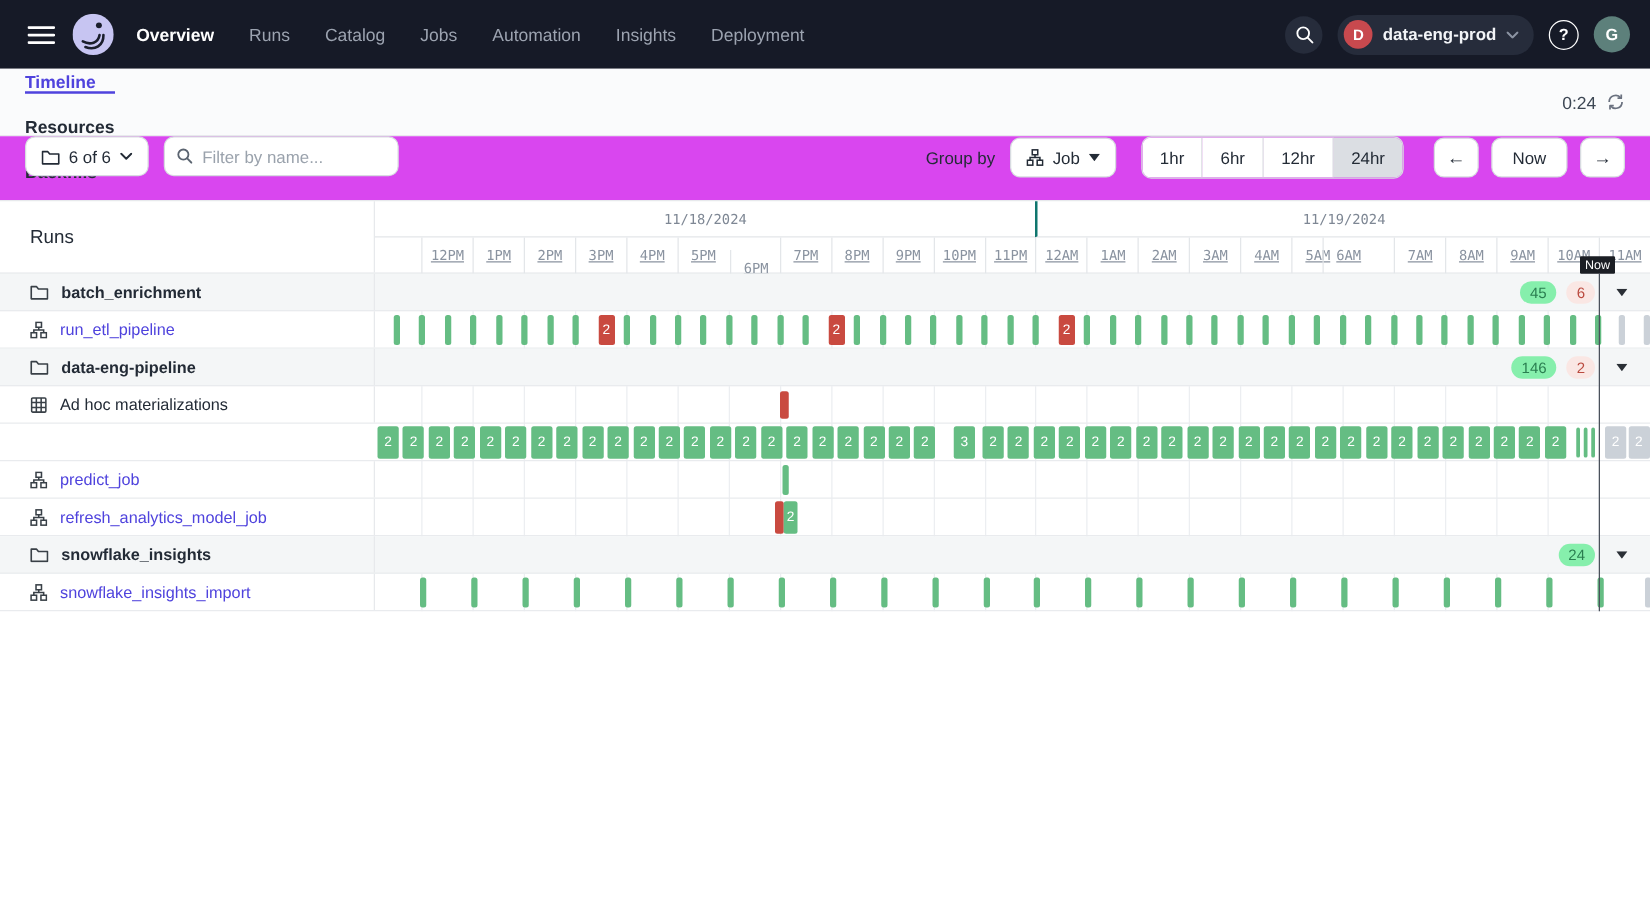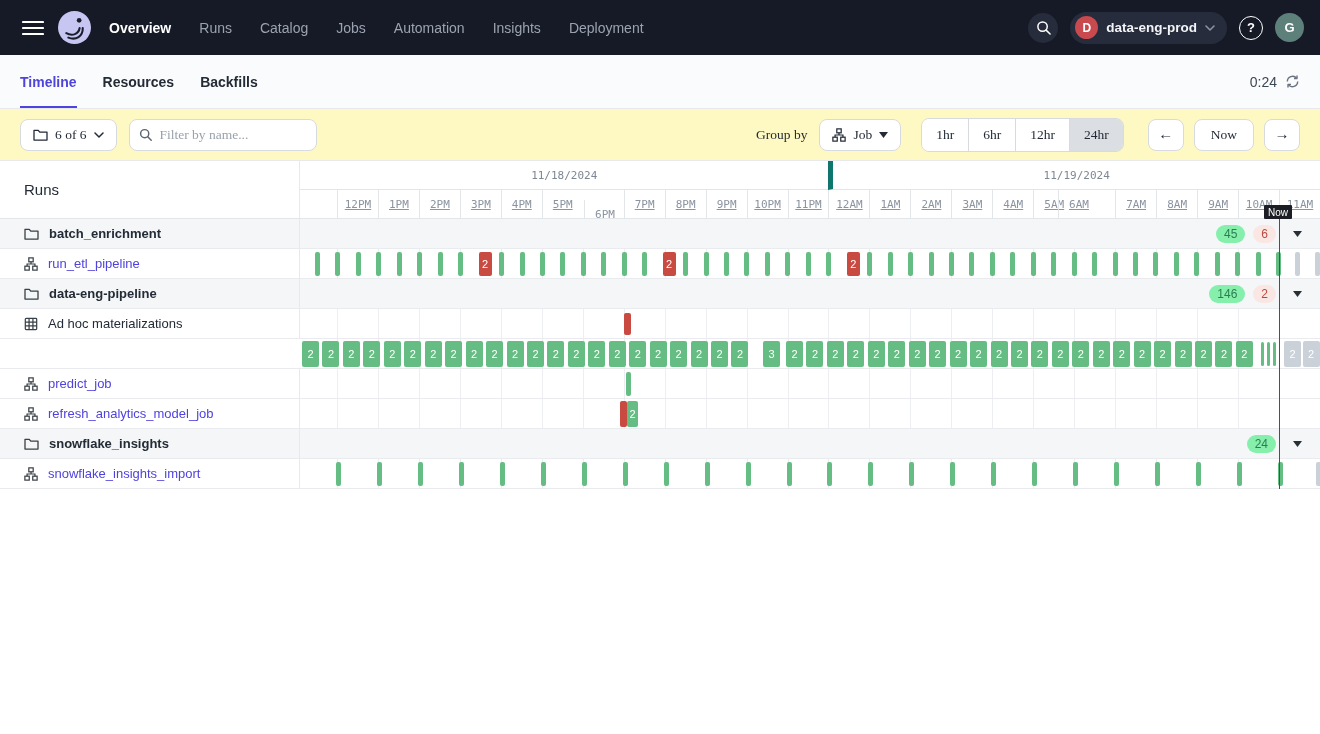--- a/index.html
+++ b/index.html
@@ -17,29 +17,29 @@
   .icon-circle-btn { width: 30px; height: 30px; border-radius: 50%; background: #262C3B; display: flex; align-items: center; justify-content: center; cursor: pointer; }
   .workspace-pill { height: 32px; background: #262C3B; border-radius: 16px; display: flex; align-items: center; gap: 8px; padding: 0 12px 0 5px; cursor: pointer; }
   .ws-initial { width: 23px; height: 23px; border-radius: 50%; background: #C8494E; color: #fff; font-size: 12px; font-weight: 700; display: flex; align-items: center; justify-content: center; }
   .ws-name { color: #F2F4F7; font-size: 13.5px; font-weight: 600; }
   .ws-chevron { color: #8B93A2; display: flex; }
   .help-btn { width: 24px; height: 24px; border-radius: 50%; border: 1.7px solid #fff; color: #fff; font-size: 13px; font-weight: 700; display: flex; align-items: center; justify-content: center; cursor: pointer; }
   .avatar { width: 29px; height: 29px; border-radius: 50%; background: #5D807B; color: #fff; font-size: 13px; font-weight: 600; display: flex; align-items: center; justify-content: center; cursor: pointer; }
 
   
   .tabbar { height: 54px; background: #FAFBFC; border-bottom: 1px solid #E7E9EC; display: flex; align-items: stretch; padding: 0 20px; }
-  .tabs { display: flex; gap: 26px; }
+  .tabs { display: flex; gap: 16px; flex-direction: column; }
   .tab { display: flex; align-items: center; font-size: 14px; font-weight: 600; color: #232B36; cursor: pointer; border-bottom: 2px solid transparent; padding-top: 2px; }
   .tab.active { color: #4F43DD; border-bottom-color: #4F43DD; }
   .tabbar-right { margin-left: auto; display: flex; align-items: center; gap: 8px; }
   .countdown { font-size: 14px; color: #3D4754; }
   .refresh-btn { display: flex; align-items: center; cursor: pointer; }
 
   
-  .toolbar { height: 51px; display: flex; align-items: center; padding: 0 20px; gap: 12px; background: #fef9c3; font-family: Liberation Serif, serif; }
+  .toolbar { height: 51px; display: flex; align-items: flex-start; padding: 0 20px; gap: 12px; background: #d946ef; }
   .btn { height: 32px; background: #fff; border: 1px solid #D7DBE0; border-radius: 8px; display: flex; align-items: center; gap: 7px; padding: 0 12px; font-size: 13.5px; color: #232B36; cursor: pointer; font-family: inherit; }
   .filter-input-wrap { position: relative; }
   .filter-input { height: 32px; width: 188px; border: 1px solid #D7DBE0; border-radius: 8px; padding: 0 10px 0 30px; font-size: 13.5px; color: #232B36; font-family: inherit; outline: none; }
   .filter-input::placeholder { color: #9AA2AC; }
   .filter-search-icon { position: absolute; left: 10px; top: 9px; display: flex; }
   .toolbar-right { margin-left: auto; display: flex; align-items: center; gap: 10px; }
   .group-by-label { font-size: 13.5px; color: #232B36; margin-right: 2px; }
   .segmented { display: flex; border: 1px solid #D7DBE0; border-radius: 8px; overflow: hidden; margin-left: 10px; }
   .segment { height: 32px; padding: 0 14px; display: flex; align-items: center; font-size: 13.5px; color: #232B36; background: #fff; border-right: 1px solid #D7DBE0; cursor: pointer; font-family: inherit; border-top: none; border-bottom: none; border-left: none; }
   .segment:last-child { border-right: none; }
@@ -47,21 +47,21 @@
   .nav-arrow-btn { width: 36px; justify-content: center; padding: 0; font-size: 15px; }
   .now-btn { padding: 0 16px; }
   .spacer16 { width: 4px; }
 
   
   .timeline { position: relative; border-top: 1px solid #E7E9EC; }
   .tl-header { position: relative; height: 58px; border-bottom: 1px solid #E3E6E9; }
   .tl-runs-cell { position: absolute; left: 0; top: 0; width: 300px; height: 100%; border-right: 1px solid #E7E9EC; display: flex; align-items: center; padding-left: 24px; }
   .tl-runs-title { font-size: 15px; color: #232B36; font-weight: 500; }
   .tl-header-right { position: absolute; left: 300px; top: 0; width: 1020px; height: 100%; }
-  .date-cell { position: absolute; top: 0; height: 29px; border-bottom: 1px solid #E3E6E9; border-left: 5px solid #0f766e; display: flex; align-items: center; justify-content: center; font-family: "DejaVu Sans Mono", monospace; font-size: 11px; color: #7E8794; }
+  .date-cell { position: absolute; top: 0; height: 29px; border-bottom: 1px solid #E3E6E9; border-left: 2px solid #0f766e; display: flex; align-items: center; justify-content: center; font-family: "DejaVu Sans Mono", monospace; font-size: 11px; color: #7E8794; }
   .hour-cell { position: absolute; top: 29px; height: 29px; border-left: 1px solid #E3E6E9; display: flex; align-items: center; justify-content: center; font-family: "DejaVu Sans Mono", monospace; font-size: 11px; color: #8A93A0; text-decoration: underline; }
   .now-tip { position: absolute; top: 44px; height: 14px; padding: 0 4px; background: #1B1E24; color: #fff; font-size: 10px; display: flex; align-items: center; justify-content: center; border-radius: 1px; z-index: 5; }
 
   .tl-rows { position: relative; }
   .tl-grid { position: absolute; left: 300px; top: 0; right: 0; bottom: 0; pointer-events: none; }
   .gridline { position: absolute; top: 0; bottom: 0; width: 1px; background: #ECEEF1; }
   .tl-overlay { position: absolute; left: 300px; top: 0; right: 0; bottom: 0; pointer-events: none; z-index: 6; }
   .now-line { position: absolute; top: 0; bottom: 0; width: 1px; background: #4A515B; }
 
   .tl-row { position: relative; height: 30px; border-bottom: 1px solid #E9EBEE; }

